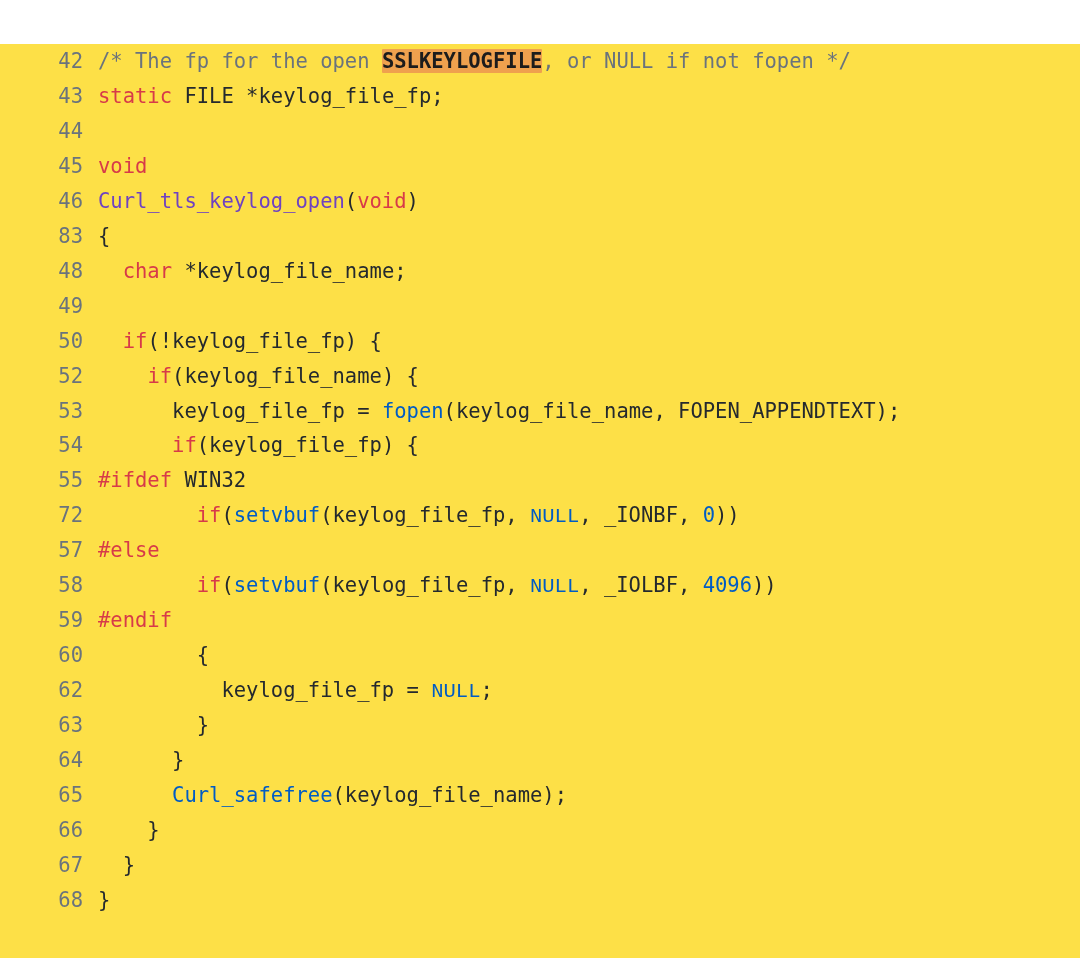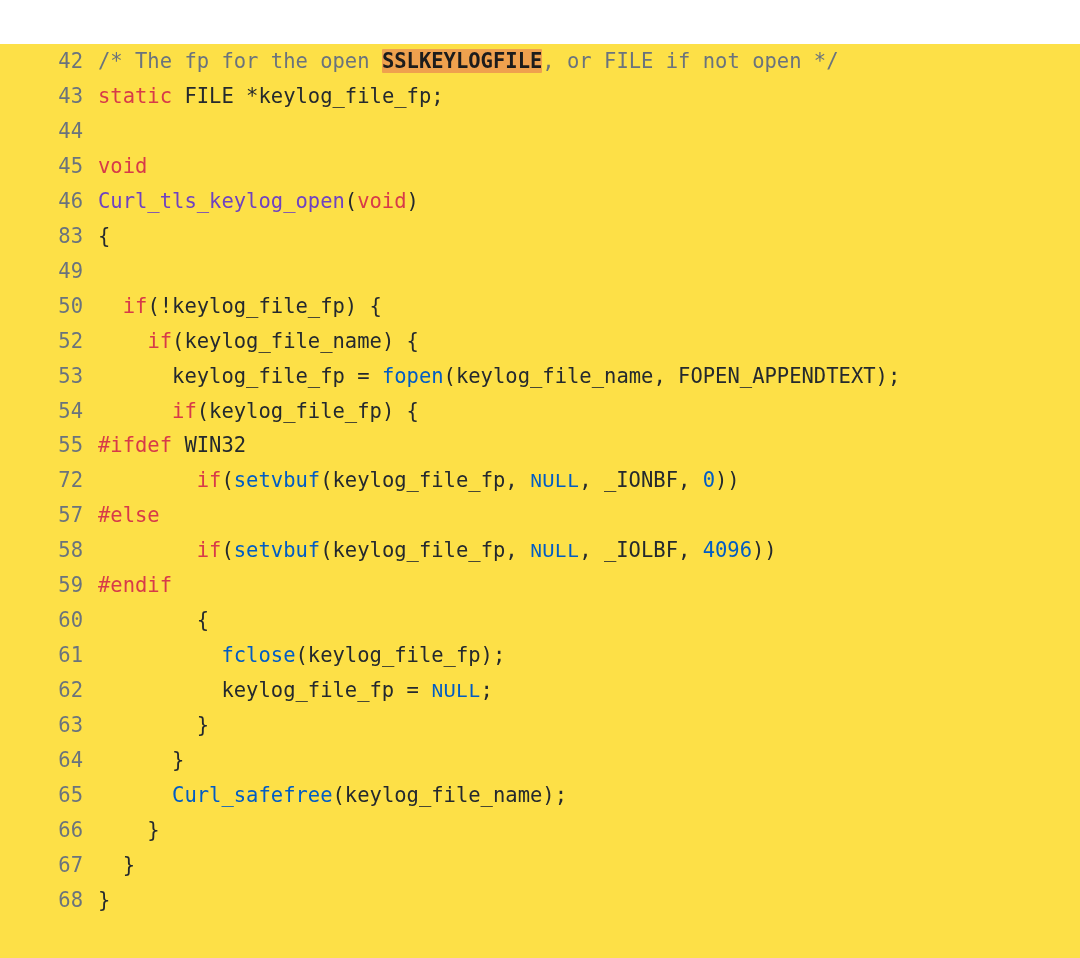--- a/index.html
+++ b/index.html
@@ -95,21 +95,21 @@
   }
 </style>
 </head>
 <body>
 
 <div id="code-viewer">
   <table class="code-table">
     <tbody>
         <tr class="code-row">
           <td class="gutter-cell">42</td>
-          <td class="code-cell"><span class="code-line"><span class="tok-comment">/* The fp for the open </span><span class="tok-comment hl-current">SSLKEYLOGFILE</span><span class="tok-comment">, or FILE if not open */</span></span></td>
+          <td class="code-cell"><span class="code-line"><span class="tok-comment">/* The fp for the open </span><span class="tok-comment hl-current">SSLKEYLOGFILE</span><span class="tok-comment">, or NULL if not fopen */</span></span></td>
         </tr>
         <tr class="code-row">
           <td class="gutter-cell">43</td>
           <td class="code-cell"><span class="code-line"><span class="tok-keyword">static</span><span class="tok-plain"> FILE *keylog_file_fp;</span></span></td>
         </tr>
         <tr class="code-row">
           <td class="gutter-cell">44</td>
           <td class="code-cell"><span class="code-line">​</span></td>
         </tr>
         <tr class="code-row">
@@ -118,20 +118,24 @@
         </tr>
         <tr class="code-row">
           <td class="gutter-cell">46</td>
           <td class="code-cell"><span class="code-line"><span class="tok-def">Curl_tls_keylog_open</span><span class="tok-plain">(</span><span class="tok-keyword">void</span><span class="tok-plain">)</span></span></td>
         </tr>
         <tr class="code-row">
           <td class="gutter-cell">83</td>
           <td class="code-cell"><span class="code-line"><span class="tok-plain">{</span></span></td>
         </tr>
         <tr class="code-row">
+          <td class="gutter-cell">48</td>
+          <td class="code-cell"><span class="code-line"><span class="tok-plain">  </span><span class="tok-keyword">char</span><span class="tok-plain"> *keylog_file_name;</span></span></td>
+        </tr>
+        <tr class="code-row">
           <td class="gutter-cell">49</td>
           <td class="code-cell"><span class="code-line">​</span></td>
         </tr>
         <tr class="code-row">
           <td class="gutter-cell">50</td>
           <td class="code-cell"><span class="code-line"><span class="tok-plain">  </span><span class="tok-keyword">if</span><span class="tok-plain">(!keylog_file_fp) {</span></span></td>
         </tr>
         <tr class="code-row">
           <td class="gutter-cell">52</td>
           <td class="code-cell"><span class="code-line"><span class="tok-plain">    </span><span class="tok-keyword">if</span><span class="tok-plain">(keylog_file_name) {</span></span></td>
@@ -160,24 +164,20 @@
           <td class="gutter-cell">58</td>
           <td class="code-cell"><span class="code-line"><span class="tok-plain">        </span><span class="tok-keyword">if</span><span class="tok-plain">(</span><span class="tok-func">setvbuf</span><span class="tok-plain">(keylog_file_fp, </span><span class="tok-const">NULL</span><span class="tok-plain">, _IOLBF, </span><span class="tok-number">4096</span><span class="tok-plain">))</span></span></td>
         </tr>
         <tr class="code-row">
           <td class="gutter-cell">59</td>
           <td class="code-cell"><span class="code-line"><span class="tok-pre">#endif</span></span></td>
         </tr>
         <tr class="code-row">
           <td class="gutter-cell">60</td>
           <td class="code-cell"><span class="code-line"><span class="tok-plain">        {</span></span></td>
-        </tr>
-        <tr class="code-row">
-          <td class="gutter-cell">61</td>
-          <td class="code-cell"><span class="code-line"><span class="tok-plain">          </span><span class="tok-func">fclose</span><span class="tok-plain">(keylog_file_fp);</span></span></td>
         </tr>
         <tr class="code-row">
           <td class="gutter-cell">62</td>
           <td class="code-cell"><span class="code-line"><span class="tok-plain">          keylog_file_fp = </span><span class="tok-const">NULL</span><span class="tok-plain">;</span></span></td>
         </tr>
         <tr class="code-row">
           <td class="gutter-cell">63</td>
           <td class="code-cell"><span class="code-line"><span class="tok-plain">        }</span></span></td>
         </tr>
         <tr class="code-row">

